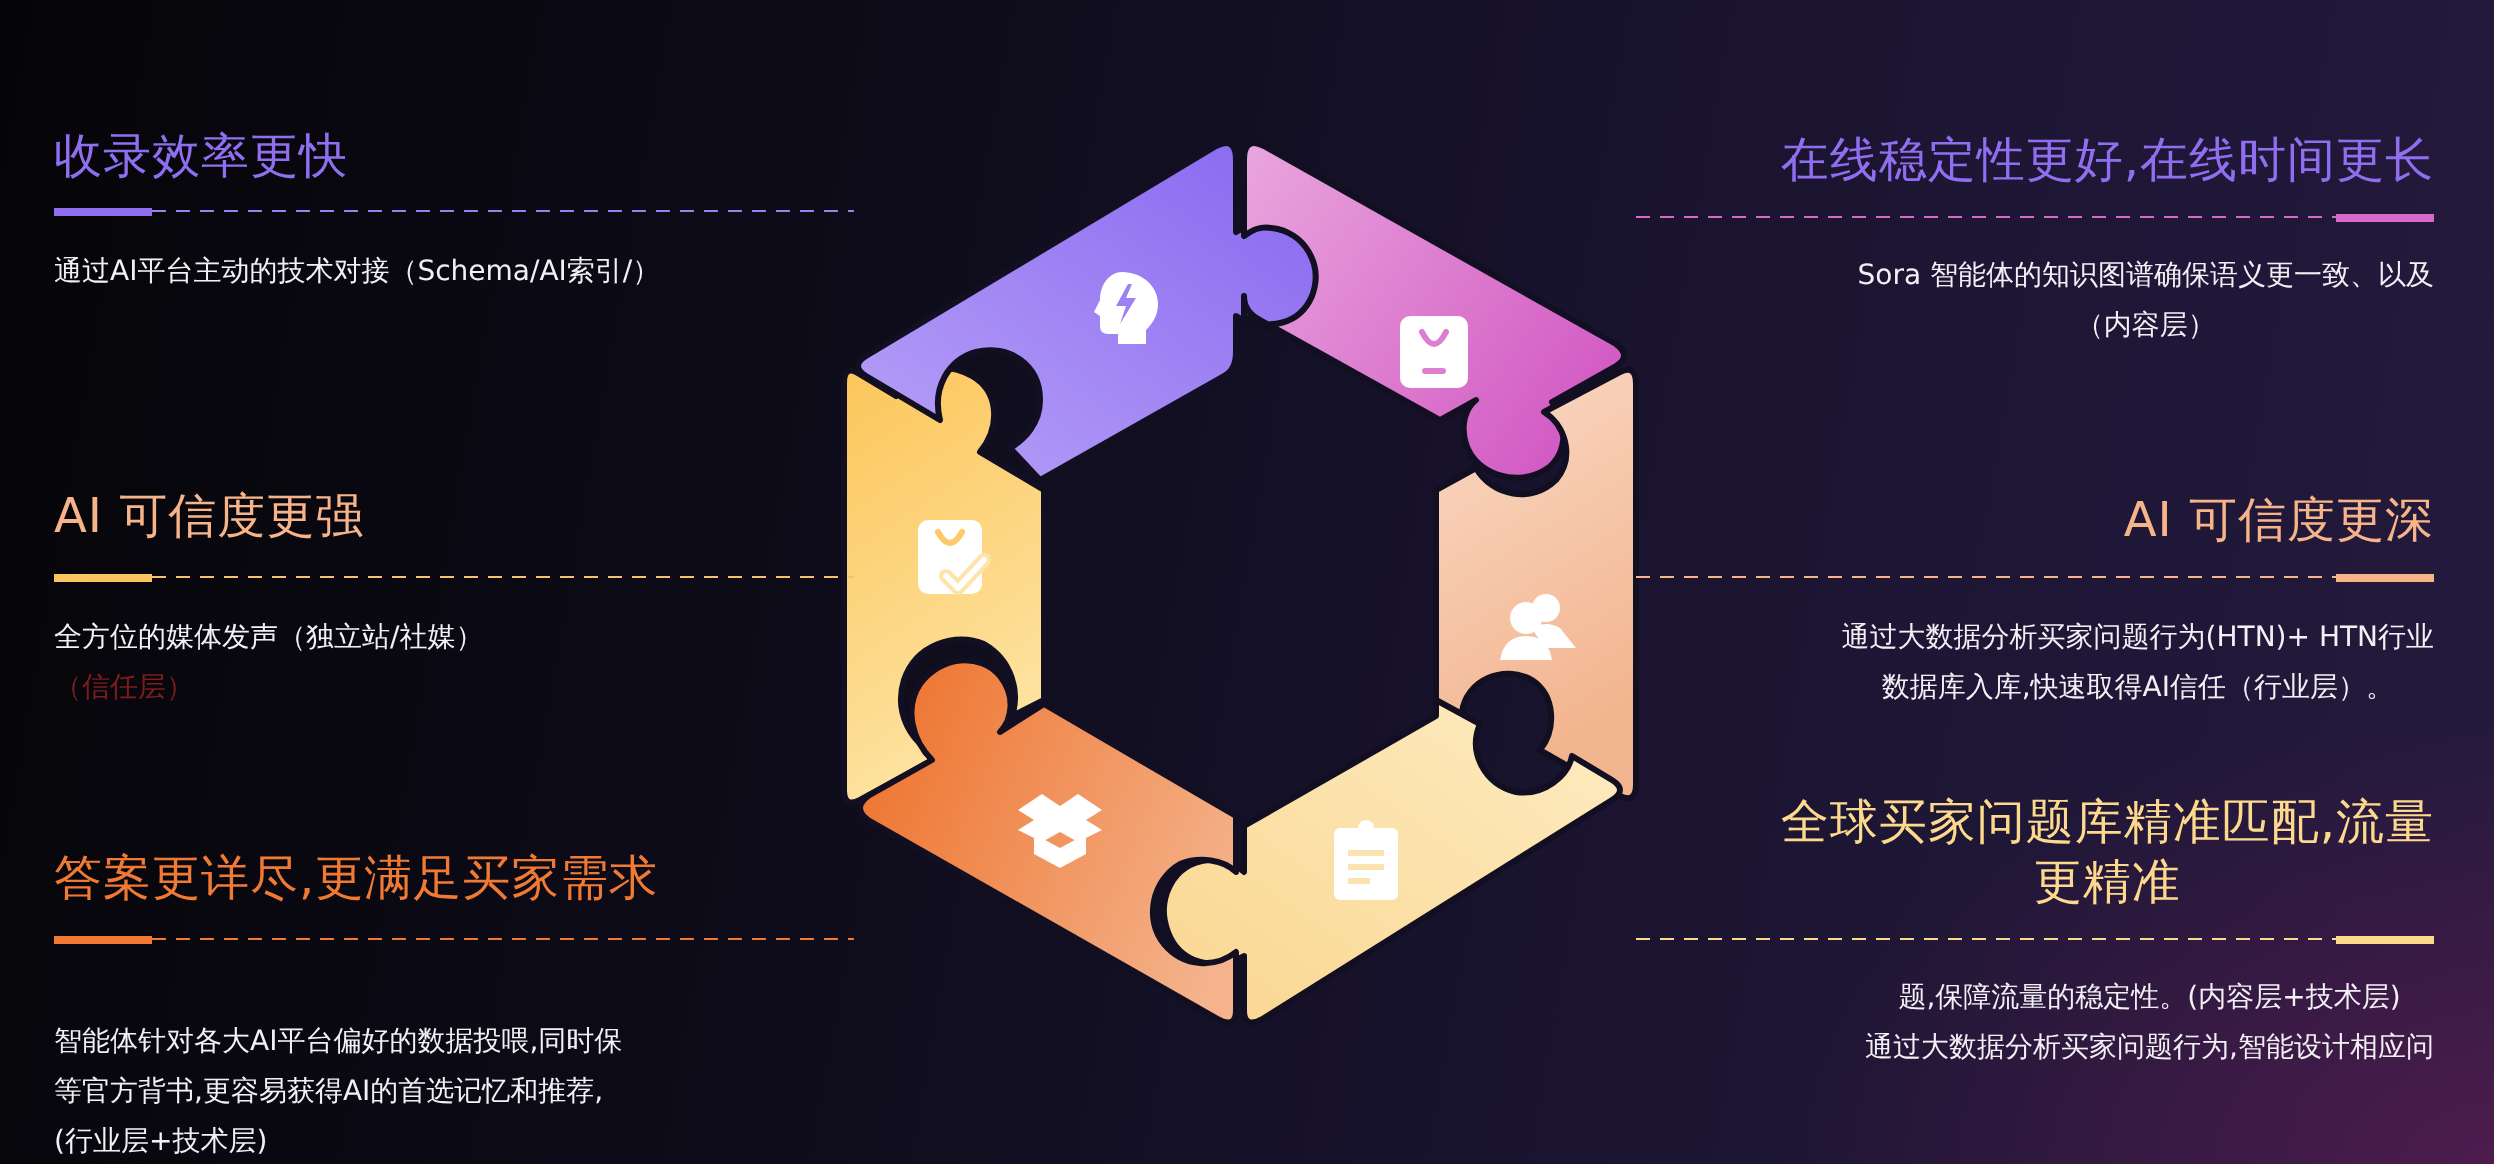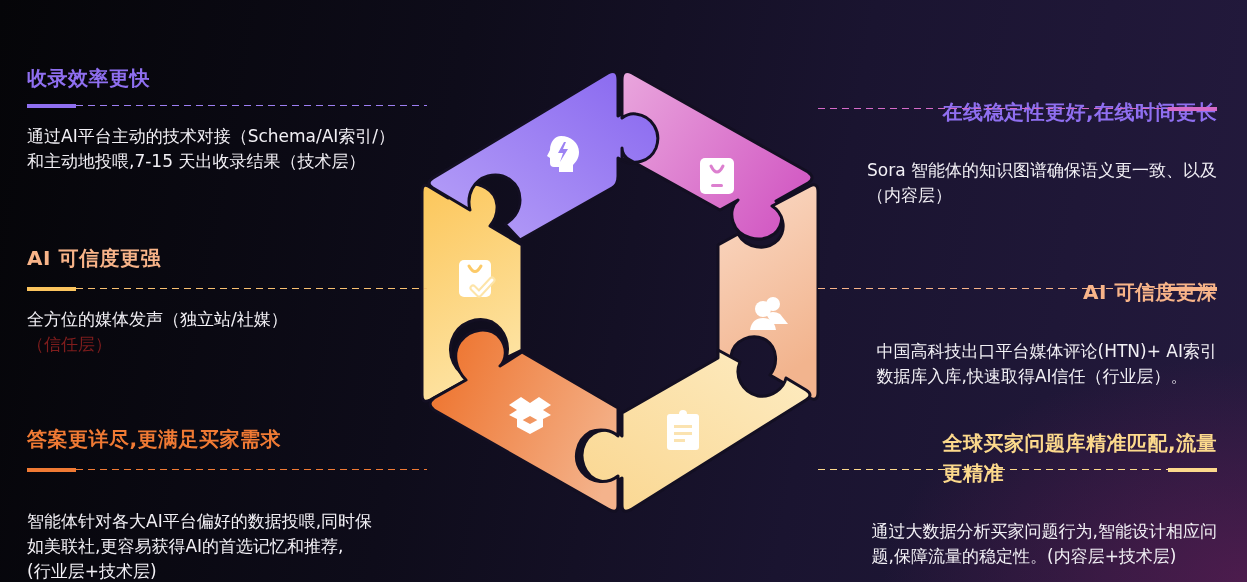--- a/index.html
+++ b/index.html
@@ -6,23 +6,23 @@
   body {
     width: 1247px; height: 582px; overflow: hidden; position: relative;
     background:
       radial-gradient(ellipse 520px 320px at 1247px 582px, rgba(110,30,90,0.55), rgba(0,0,0,0) 70%),
       linear-gradient(100deg, #050508 0%, #0e0c1a 35%, #1a1430 65%, #241a3e 100%);
     font-family: "DejaVu Sans", "Liberation Sans", sans-serif;
     color: #ffffff;
   }
   .block { position: absolute; }
   .block.left { left: 27px; text-align: left; }
-  .block.right { right: 30px; text-align: left; margin-top: 32px; }
-  .title { font-size: 20px; font-weight: bold; line-height: 30px; letter-spacing: 0.5px; }
-  .desc { font-size: 17px; line-height: 25px; color: #f2f0f5; }
+  .block.right { right: 30px; text-align: center; }
+  .title { font-size: 24px; font-weight: normal; line-height: 30px; letter-spacing: 0.5px; }
+  .desc { font-size: 14px; line-height: 25px; color: #f2f0f5; }
   .desc .sub { display: block; }
   .rule { position: absolute; height: 2px; }
   .rule .dash { position: absolute; top: 0; height: 1px; background-repeat: repeat-x; background-size: 12px 1px; }
   .rule .solid { position: absolute; top: -1px; height: 4px; width: 49px; }
   svg.puzzle { position: absolute; left: 0; top: 0; }
 </style>
 </head>
 <body>
 
 <svg class="puzzle" width="1247" height="582" viewBox="0 0 1247 582">
@@ -127,21 +127,20 @@
 
 <div class="block left" style="top:63px;">
   <div class="title" style="color:#8f6ff0;">收录效率更快</div>
 </div>
 <div class="rule" style="left:27px; top:105px; width:400px;">
   <div class="dash" style="left:49px; width:351px; background-image:linear-gradient(90deg,#9d7ef2 0 7px,transparent 7px 12px);"></div>
   <div class="solid" style="left:0; background:#8f6ff0;"></div>
 </div>
 <div class="block left desc" style="top:124px;">
   <span class="sub">通过AI平台主动的技术对接（Schema/AI索引/）</span>
-  <span class="sub">和主动地投喂,7-15 天出收录结果（技术层）</span>
 </div>
 
 <div class="block left" style="top:243px;">
   <div class="title" style="color:#f8b489;text-align:right;">AI 可信度更强</div>
 </div>
 <div class="rule" style="left:27px; top:288px; width:400px;">
   <div class="dash" style="left:49px; width:351px; background-image:linear-gradient(90deg,#f8c070 0 7px,transparent 7px 12px);"></div>
   <div class="solid" style="left:0; background:#fbc45e;"></div>
 </div>
 <div class="block left desc" style="top:307px;">
@@ -151,21 +150,21 @@
 
 <div class="block left" style="top:424px;">
   <div class="title" style="color:#f07a34;">答案更详尽,更满足买家需求</div>
 </div>
 <div class="rule" style="left:27px; top:469px; width:400px;">
   <div class="dash" style="left:49px; width:351px; background-image:linear-gradient(90deg,#f07a34 0 7px,transparent 7px 12px);"></div>
   <div class="solid" style="left:0; background:#f07a34;"></div>
 </div>
 <div class="block left desc" style="top:509px;">
   <span class="sub">智能体针对各大AI平台偏好的数据投喂,同时保</span>
-  <span class="sub">如美联社,更容易获得AI的首选记忆和推荐,</span>
+  <span class="sub">等官方背书,更容易获得AI的首选记忆和推荐,</span>
   <span class="sub">(行业层+技术层)</span>
 </div>
 
 <div class="block right" style="top:65px;">
   <div class="title" style="color:#8f6ff0;">在线稳定性更好,在线时间更长</div>
 </div>
 <div class="rule" style="left:818px; top:108px; width:399px;">
   <div class="dash" style="left:0; width:350px; background-image:linear-gradient(90deg,#d56ac8 0 7px,transparent 7px 12px);"></div>
   <div class="solid" style="left:350px; background:#d56ac8;"></div>
 </div>
@@ -175,30 +174,30 @@
 </div>
 
 <div class="block right" style="top:245px;">
   <div class="title" style="color:#f8b489;">AI 可信度更深</div>
 </div>
 <div class="rule" style="left:818px; top:288px; width:399px;">
   <div class="dash" style="left:0; width:350px; background-image:linear-gradient(90deg,#f8b489 0 7px,transparent 7px 12px);"></div>
   <div class="solid" style="left:350px; background:#f8b489;"></div>
 </div>
 <div class="block right desc" style="top:307px;">
-  <span class="sub">中国高科技出口平台媒体评论(HTN)+ AI索引</span>
+  <span class="sub">通过大数据分析买家问题行为(HTN)+ HTN行业</span>
   <span class="sub">数据库入库,快速取得AI信任（行业层）。</span>
 </div>
 
 <div class="block right" style="top:396px;">
   <div class="title" style="color:#fcd98c;">
     <span class="sub" style="display:block;">全球买家问题库精准匹配,流量</span>
     <span class="sub" style="display:block;">更精准</span>
   </div>
 </div>
 <div class="rule" style="left:818px; top:469px; width:399px;">
   <div class="dash" style="left:0; width:350px; background-image:linear-gradient(90deg,#fcd98c 0 7px,transparent 7px 12px);"></div>
   <div class="solid" style="left:350px; background:#fcd98c;"></div>
 </div>
 <div class="block right desc" style="top:487px;">
+  <span class="sub">题,保障流量的稳定性。(内容层+技术层)</span>
   <span class="sub">通过大数据分析买家问题行为,智能设计相应问</span>
-  <span class="sub">题,保障流量的稳定性。(内容层+技术层)</span>
 </div>
 
 </body></html>

